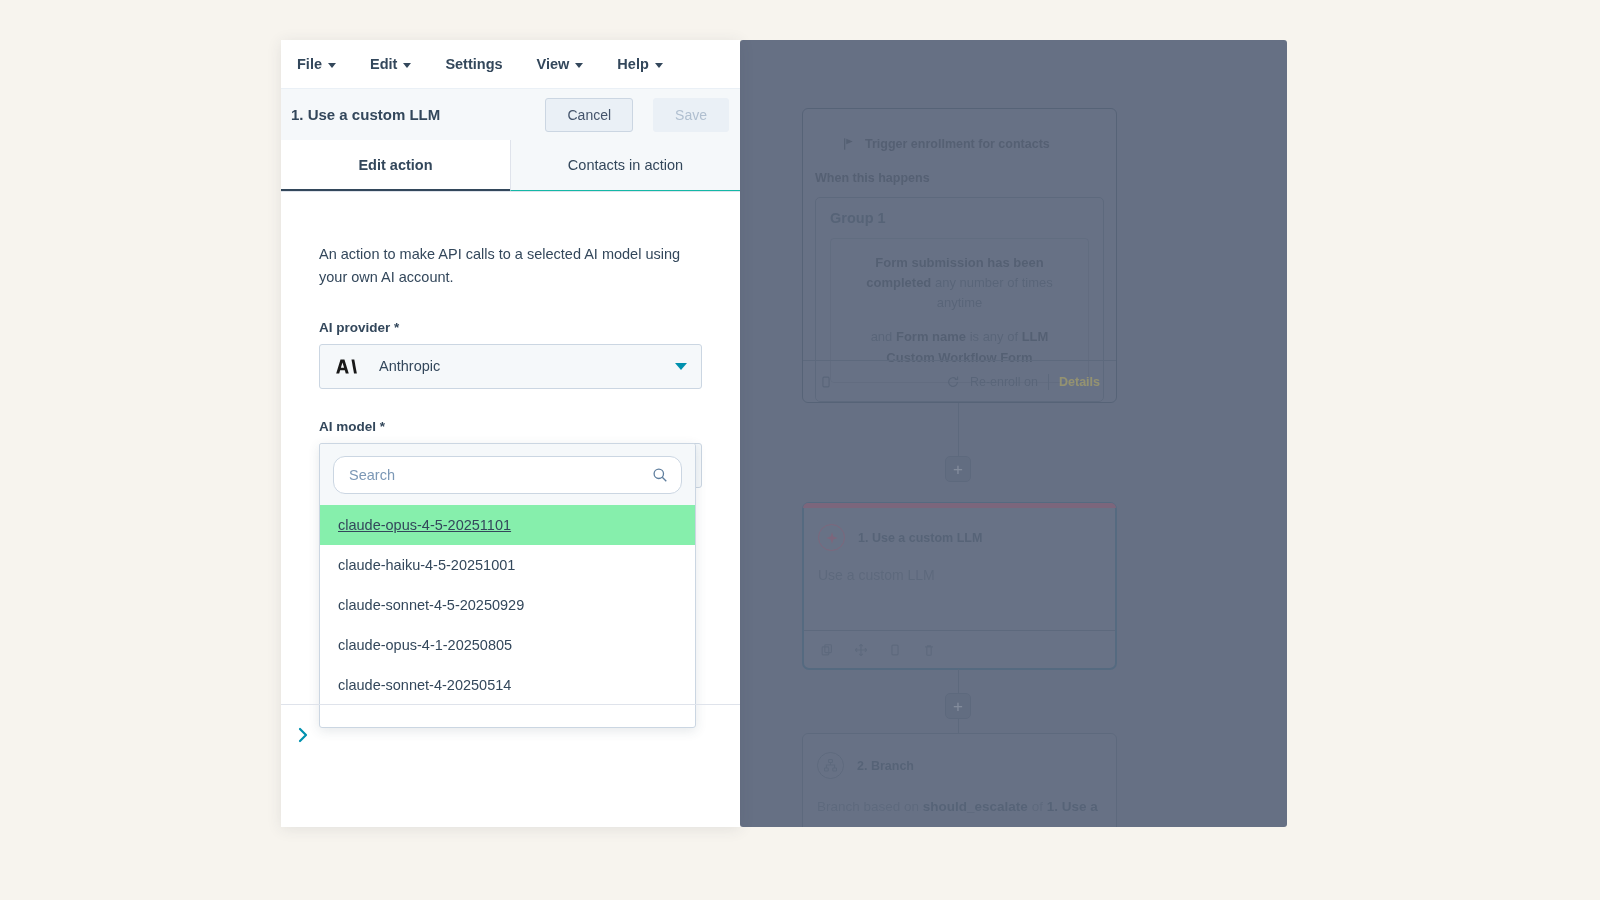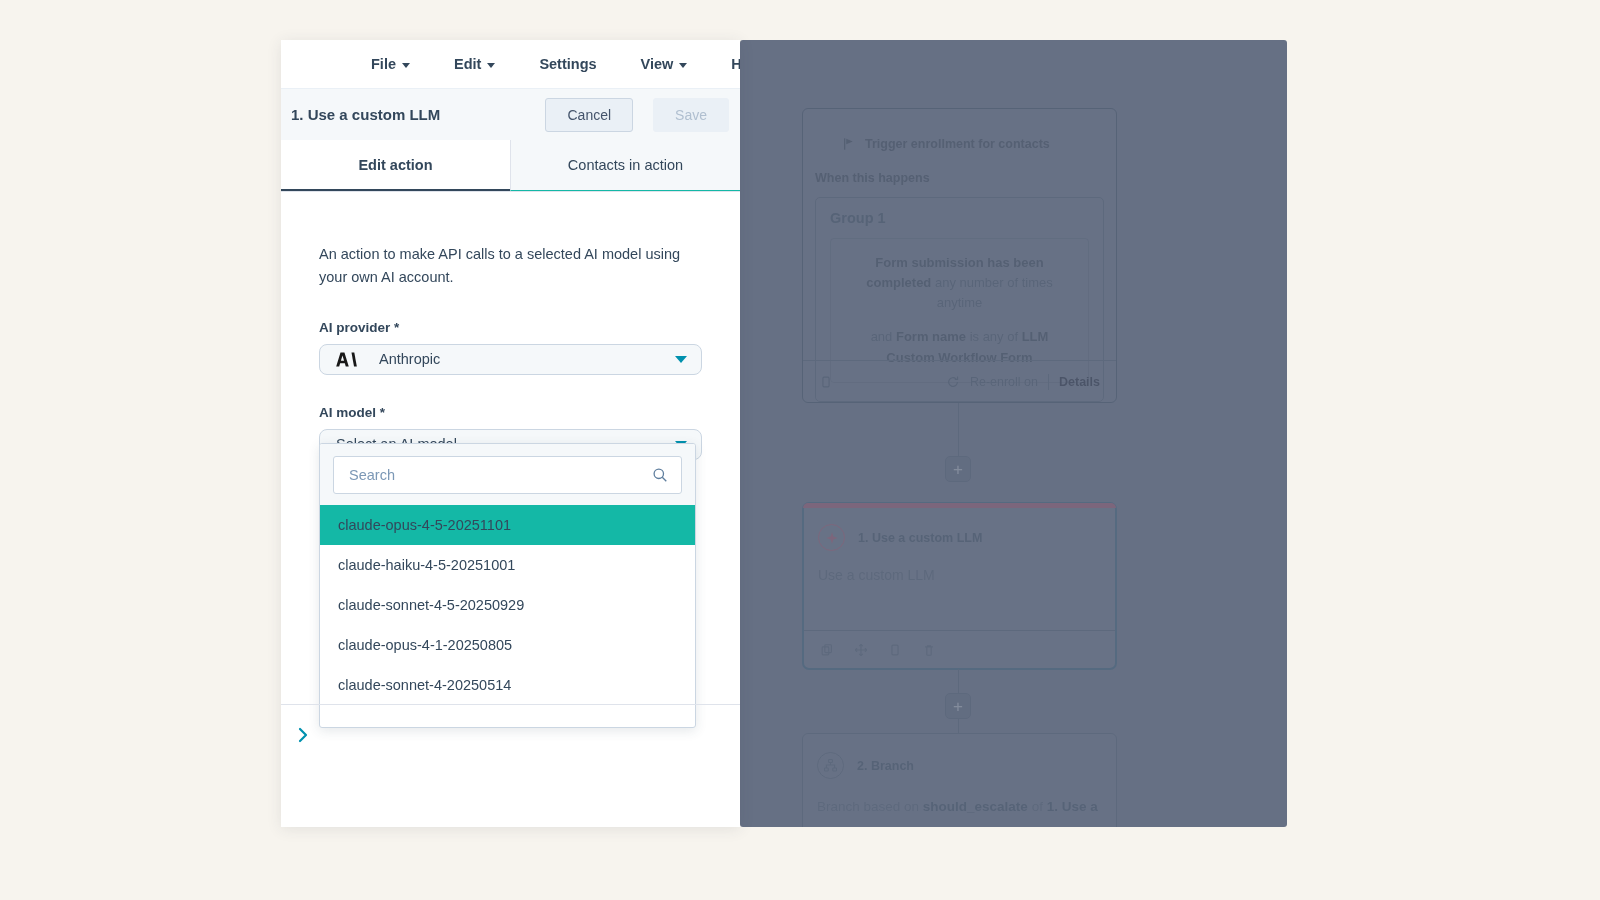--- a/index.html
+++ b/index.html
@@ -48,21 +48,21 @@
   .cond-box b { font-weight: 700; color: #2e3c4e; }
   .cond-line2 { margin-top: 14px; }
   .card-foot {
     position: absolute; left: 0; right: 0; bottom: 0; height: 42px;
     border-top: 1px solid #4a5a6e;
     display: flex; align-items: center; padding: 0 16px; gap: 10px;
     font-size: 12.5px; color: #3c4c60;
   }
   .foot-right { margin-left: auto; display: flex; align-items: center; gap: 10px; }
   .foot-sep { width: 1px; height: 16px; background: #4a5a6e; }
-  .details-link { color: #0f172a; font-weight: 700; }
+  .details-link { color: #fde047; font-weight: 700; }
   .ic { width: 14px; height: 14px; display: inline-block; vertical-align: -2px; }
 
   .connector { position: absolute; left: 218px; width: 1px; background: #4a5a6e; }
   #conn-1 { top: 363px; height: 64px; }
   #conn-2 { top: 629px; height: 64px; }
   .plus-btn {
     position: absolute; left: 205px; width: 26px; height: 26px;
     background: #5b677b; border: 1px solid #4a5a6e; border-radius: 5px;
     display: flex; align-items: center; justify-content: center;
     color: #c7cdd6; font-size: 17px; line-height: 1;
@@ -107,21 +107,21 @@
   
   #editor-panel {
     position: absolute; left: 281px; top: 40px;
     width: 459px; height: 787px;
     background: #ffffff;
     box-shadow: 0 2px 14px rgba(45,62,80,.10);
     overflow: hidden;
   }
   #menu-bar {
     height: 48px; background: #fff; display: flex; align-items: center;
-    padding-left: 55px; gap: 44px; margin-left: 35px;
+    padding-left: 16px; gap: 34px;
   }
   .menu-item {
     display: flex; align-items: center; gap: 6px;
     font-size: 14.5px; font-weight: 700; color: #33475b; cursor: pointer;
   }
   .caret-dn {
     width: 0; height: 0; border-left: 4.5px solid transparent;
     border-right: 4.5px solid transparent; border-top: 5px solid #33475b;
     margin-top: 2px;
   }
@@ -158,55 +158,55 @@
   }
 
   #panel-body { padding: 51px 38px 0 38px; position: relative; }
   #action-desc { font-size: 14.5px; line-height: 1.62; color: #33475b; max-width: 380px; }
 
   .field-label {
     margin-top: 30px; margin-bottom: 9px;
     font-size: 13.5px; font-weight: 700; color: #33475b;
   }
   .select-box {
-    height: 31px; background: #f5f8fa; border: 1px solid #cbd6e2; border-radius: 8px;
+    height: 45px; background: #f5f8fa; border: 1px solid #cbd6e2; border-radius: 3px;
     display: flex; align-items: center; padding: 0 14px 0 16px; cursor: pointer;
     position: relative;
   }
   .anthropic-logo { flex: none; margin-right: 22px; }
   .select-value { font-size: 14.5px; color: #33475b; }
   .select-value.placeholder { color: #33475b; }
   .caret-teal {
     margin-left: auto; width: 0; height: 0;
     border-left: 6px solid transparent; border-right: 6px solid transparent;
     border-top: 7px solid #0091ae;
   }
 
   
   #model-dropdown {
     position: absolute; left: 38px; top: 403px; width: 377px; height: 285px;
     background: #fff; border: 1px solid #cbd6e2; border-radius: 3px;
     box-shadow: 0 3px 12px rgba(45,62,80,.12); overflow: hidden;
   }
   #search-wrap { padding: 12px 13px 11px 13px; background: #f5f8fa; }
   #search-field {
-    height: 38px; background: #fff; border: 1px solid #cbd6e2; border-radius: 3px;
+    height: 38px; background: #fff; border: 1px solid #cbd6e2; border-radius: 12px;
     display: flex; align-items: center; padding: 0 13px 0 15px;
   }
   #search-input {
     flex: 1; border: none; outline: none; background: transparent;
     font-size: 14.5px; color: #33475b; font-family: "Liberation Sans", sans-serif;
   }
   #search-input::placeholder { color: #7c98b6; }
   #option-list { height: 224px; overflow: hidden; }
   .option {
     height: 40px; display: flex; align-items: center; padding-left: 18px;
     font-size: 14.5px; color: #33475b; cursor: pointer;
   }
-  .option.highlighted { background: #14b8a6; }
+  .option.highlighted { background: #86efac; text-decoration: underline; }
 
   #panel-footer {
     position: absolute; left: 0; right: 0; top: 664px; height: 60px;
     border-top: 1px solid #dfe3eb; display: flex; align-items: center;
     padding-left: 14px;
   }
   #expand-chevron { cursor: pointer; }
 </style>
 </head>
 <body>

